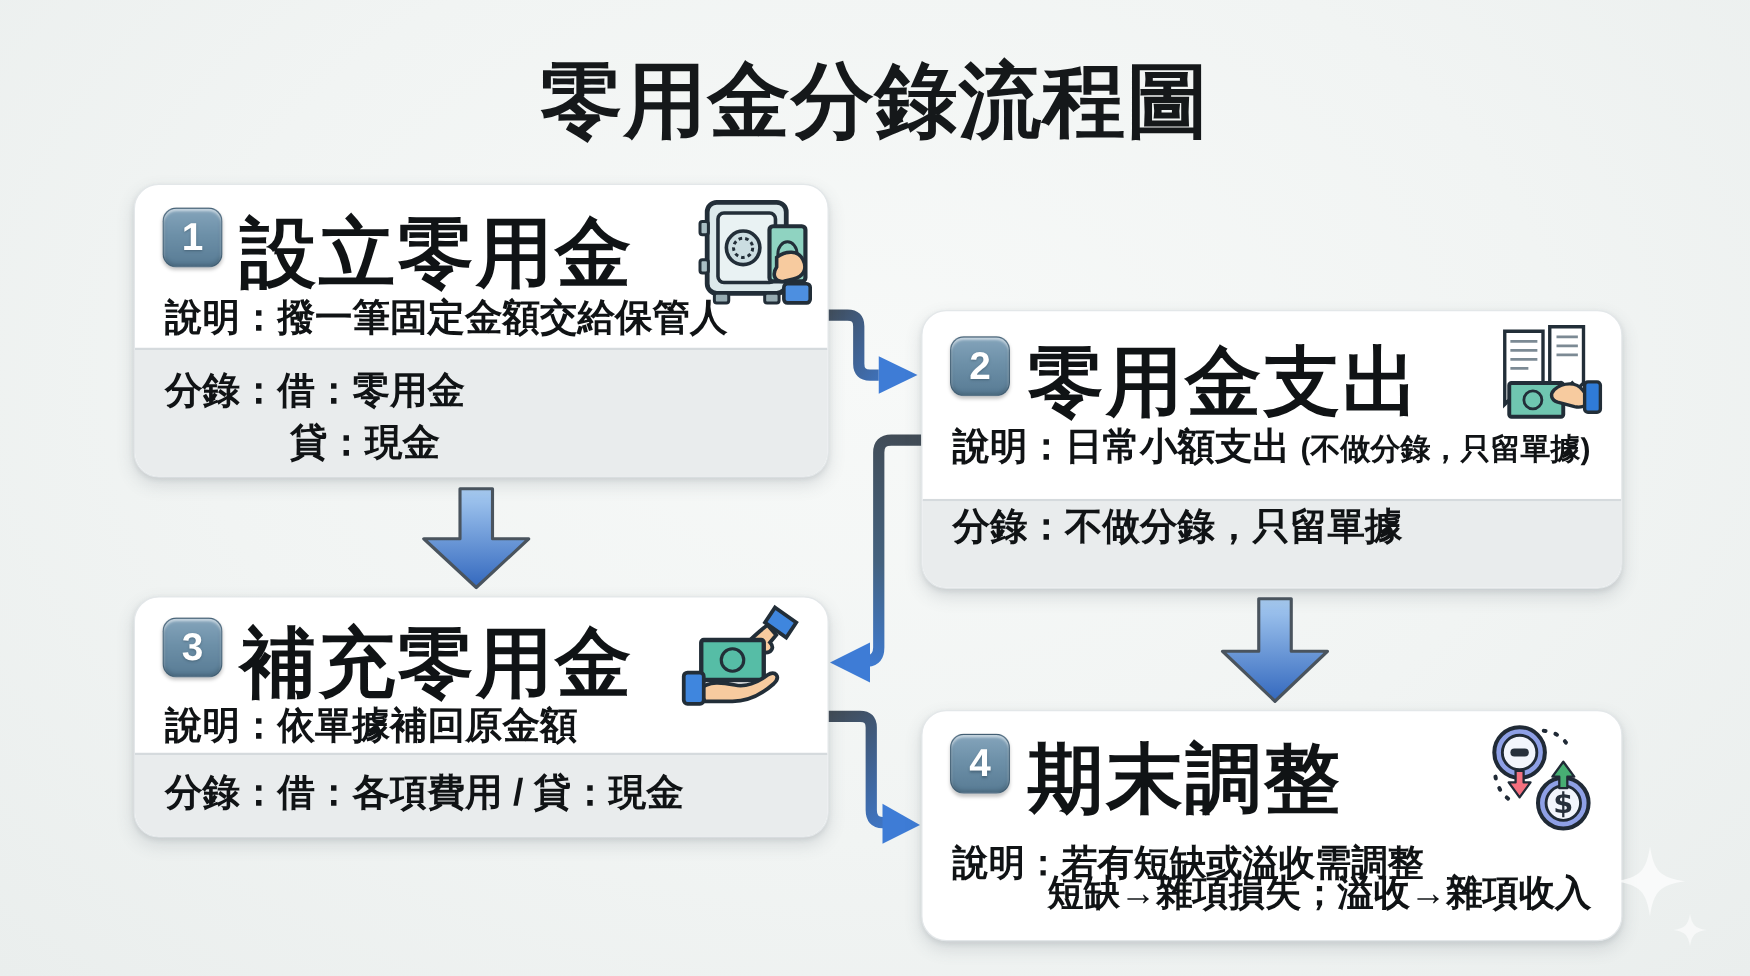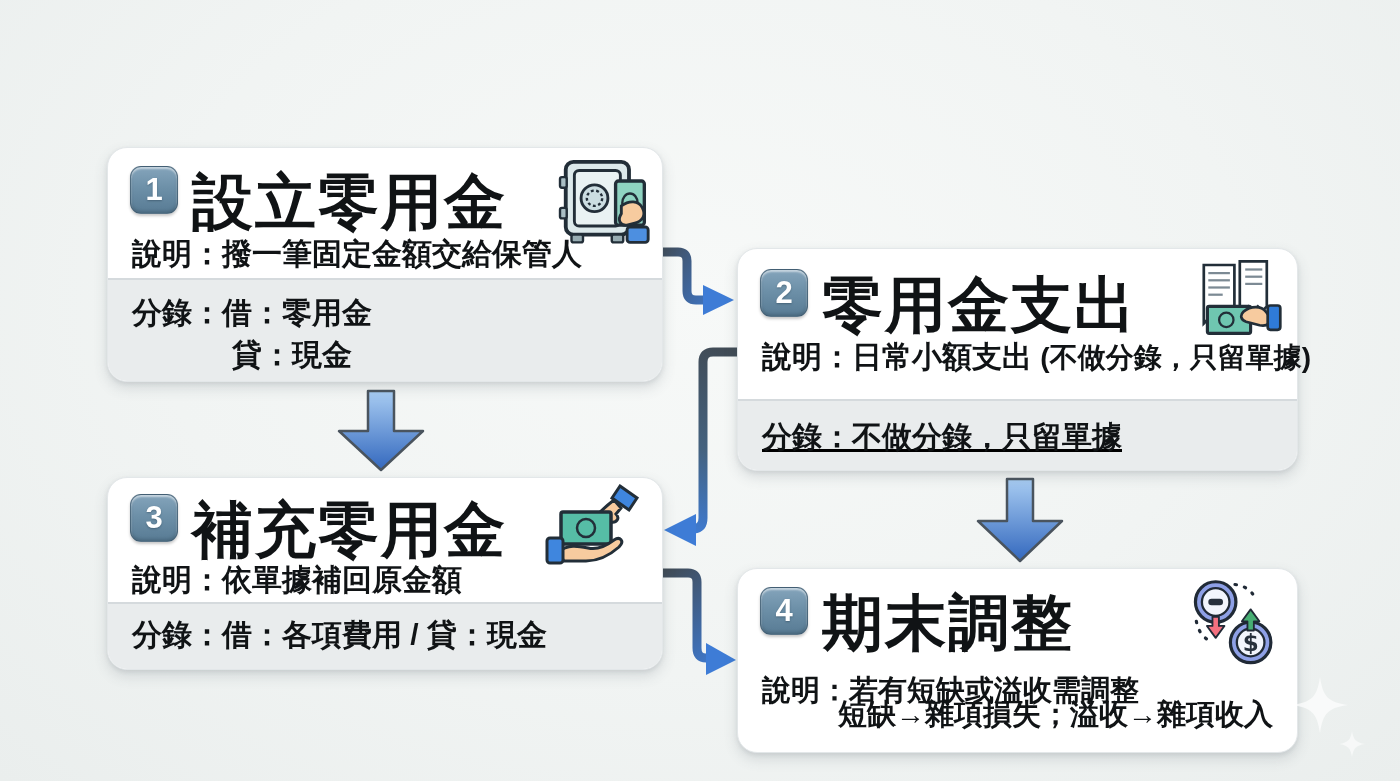--- a/index.html
+++ b/index.html
@@ -29,21 +29,21 @@
     color:#ffffff;font-size:31px;font-weight:800;line-height:46px;text-align:center;
     text-shadow:0 1px 2px rgba(30,50,65,.4);
   }
   .card-title{
     position:absolute;left:84px;font-size:61px;font-weight:900;color:#101315;letter-spacing:2px;white-space:nowrap;
   }
   .icon{position:absolute;}
   .desc{
     position:absolute;left:24px;font-size:30px;font-weight:700;color:#101315;white-space:nowrap;
   }
-  .desc .paren{font-size:28px;font-weight:700;}
+  .desc .paren{font-size:24px;font-weight:700;}
   .entry-section{
     position:absolute;left:0;right:0;bottom:0;
     background:#e9eced;border-top:2px solid #d5dadd;
     border-radius:0 0 19px 19px;overflow:hidden;
   }
   .entry-line{
     font-size:30px;font-weight:700;color:#101315;line-height:42px;margin-left:24px;white-space:nowrap;
   }
   .entry-line.indent{margin-left:124px;}
   .desc-line2{
@@ -51,20 +51,21 @@
   }
   #box4 .desc{font-size:29px;margin-top:16px;}
   .overlay{position:absolute;left:0;top:0;pointer-events:none;}
   .watermark{position:absolute;pointer-events:none;opacity:.8;}
 </style>
 </head>
 <body>
 
 <div class="canvas">
 
+  <h1 class="title">零用金分錄流程圖</h1>
 
   <svg class="overlay" width="1400" height="781" viewBox="0 0 1400 781">
     <defs>
       <linearGradient id="gradA" gradientUnits="userSpaceOnUse" x1="656" y1="252" x2="730" y2="300">
         <stop offset="0" stop-color="#414b55"></stop>
           <stop offset="1" stop-color="#3e7cd6"></stop>
       </linearGradient>
       <linearGradient id="gradB" gradientUnits="userSpaceOnUse" x1="737" y1="352" x2="670" y2="528">
         <stop offset="0" stop-color="#414b55"></stop>
           <stop offset="0.55" stop-color="#44627f"></stop>
@@ -148,21 +149,21 @@
         <line x1="17" y1="27" x2="41" y2="27" stroke="#7c8a94" stroke-width="2.5"></line>
         <line x1="17" y1="35" x2="41" y2="35" stroke="#7c8a94" stroke-width="2.5"></line>
         <line x1="17" y1="43" x2="33" y2="43" stroke="#7c8a94" stroke-width="2.5"></line>
         <rect x="16" y="56" width="48" height="30" rx="2" fill="#6fc6b0" stroke="#222e38" stroke-width="3.5"></rect>
         <circle cx="37" cy="71" r="8" fill="none" stroke="#222e38" stroke-width="2.5"></circle>
         <path d="M56,62 C64,55 76,55 81,62 L85,67 C89,73 83,79 74,77 L59,73 C53,71 52,66 56,62 Z" fill="#f7cb9f" stroke="#222e38" stroke-width="3"></path>
         <rect x="83" y="55" width="14" height="27" rx="3" fill="#2f7bd8" stroke="#222e38" stroke-width="3"></rect>
       </svg>
     </div>
     <div class="desc" style="top:88px;"><span>說明：日常小額支出 </span><span class="paren">(不做分錄，只留單據)</span></div>
-    <div class="entry-section" style="top:150px;padding-top:15px;text-decoration:underline;">
+    <div class="entry-section" style="top:150px;">
       <div class="entry-line">分錄：不做分錄，只留單據</div>
     </div>
   </section>
 
   <section class="card" id="box3">
     <div class="badge" style="top:16px;">3</div>
     <div class="card-title" style="top:12px;">補充零用金</div>
     <div class="icon" style="right:18px;top:2px;width:100px;height:96px;">
       <svg width="100" height="96" viewBox="0 0 100 96">
         <path d="M76,6 L93,18 L85,30 L68,18 Z" fill="#3f86de" stroke="#222e38" stroke-width="3"></path>

